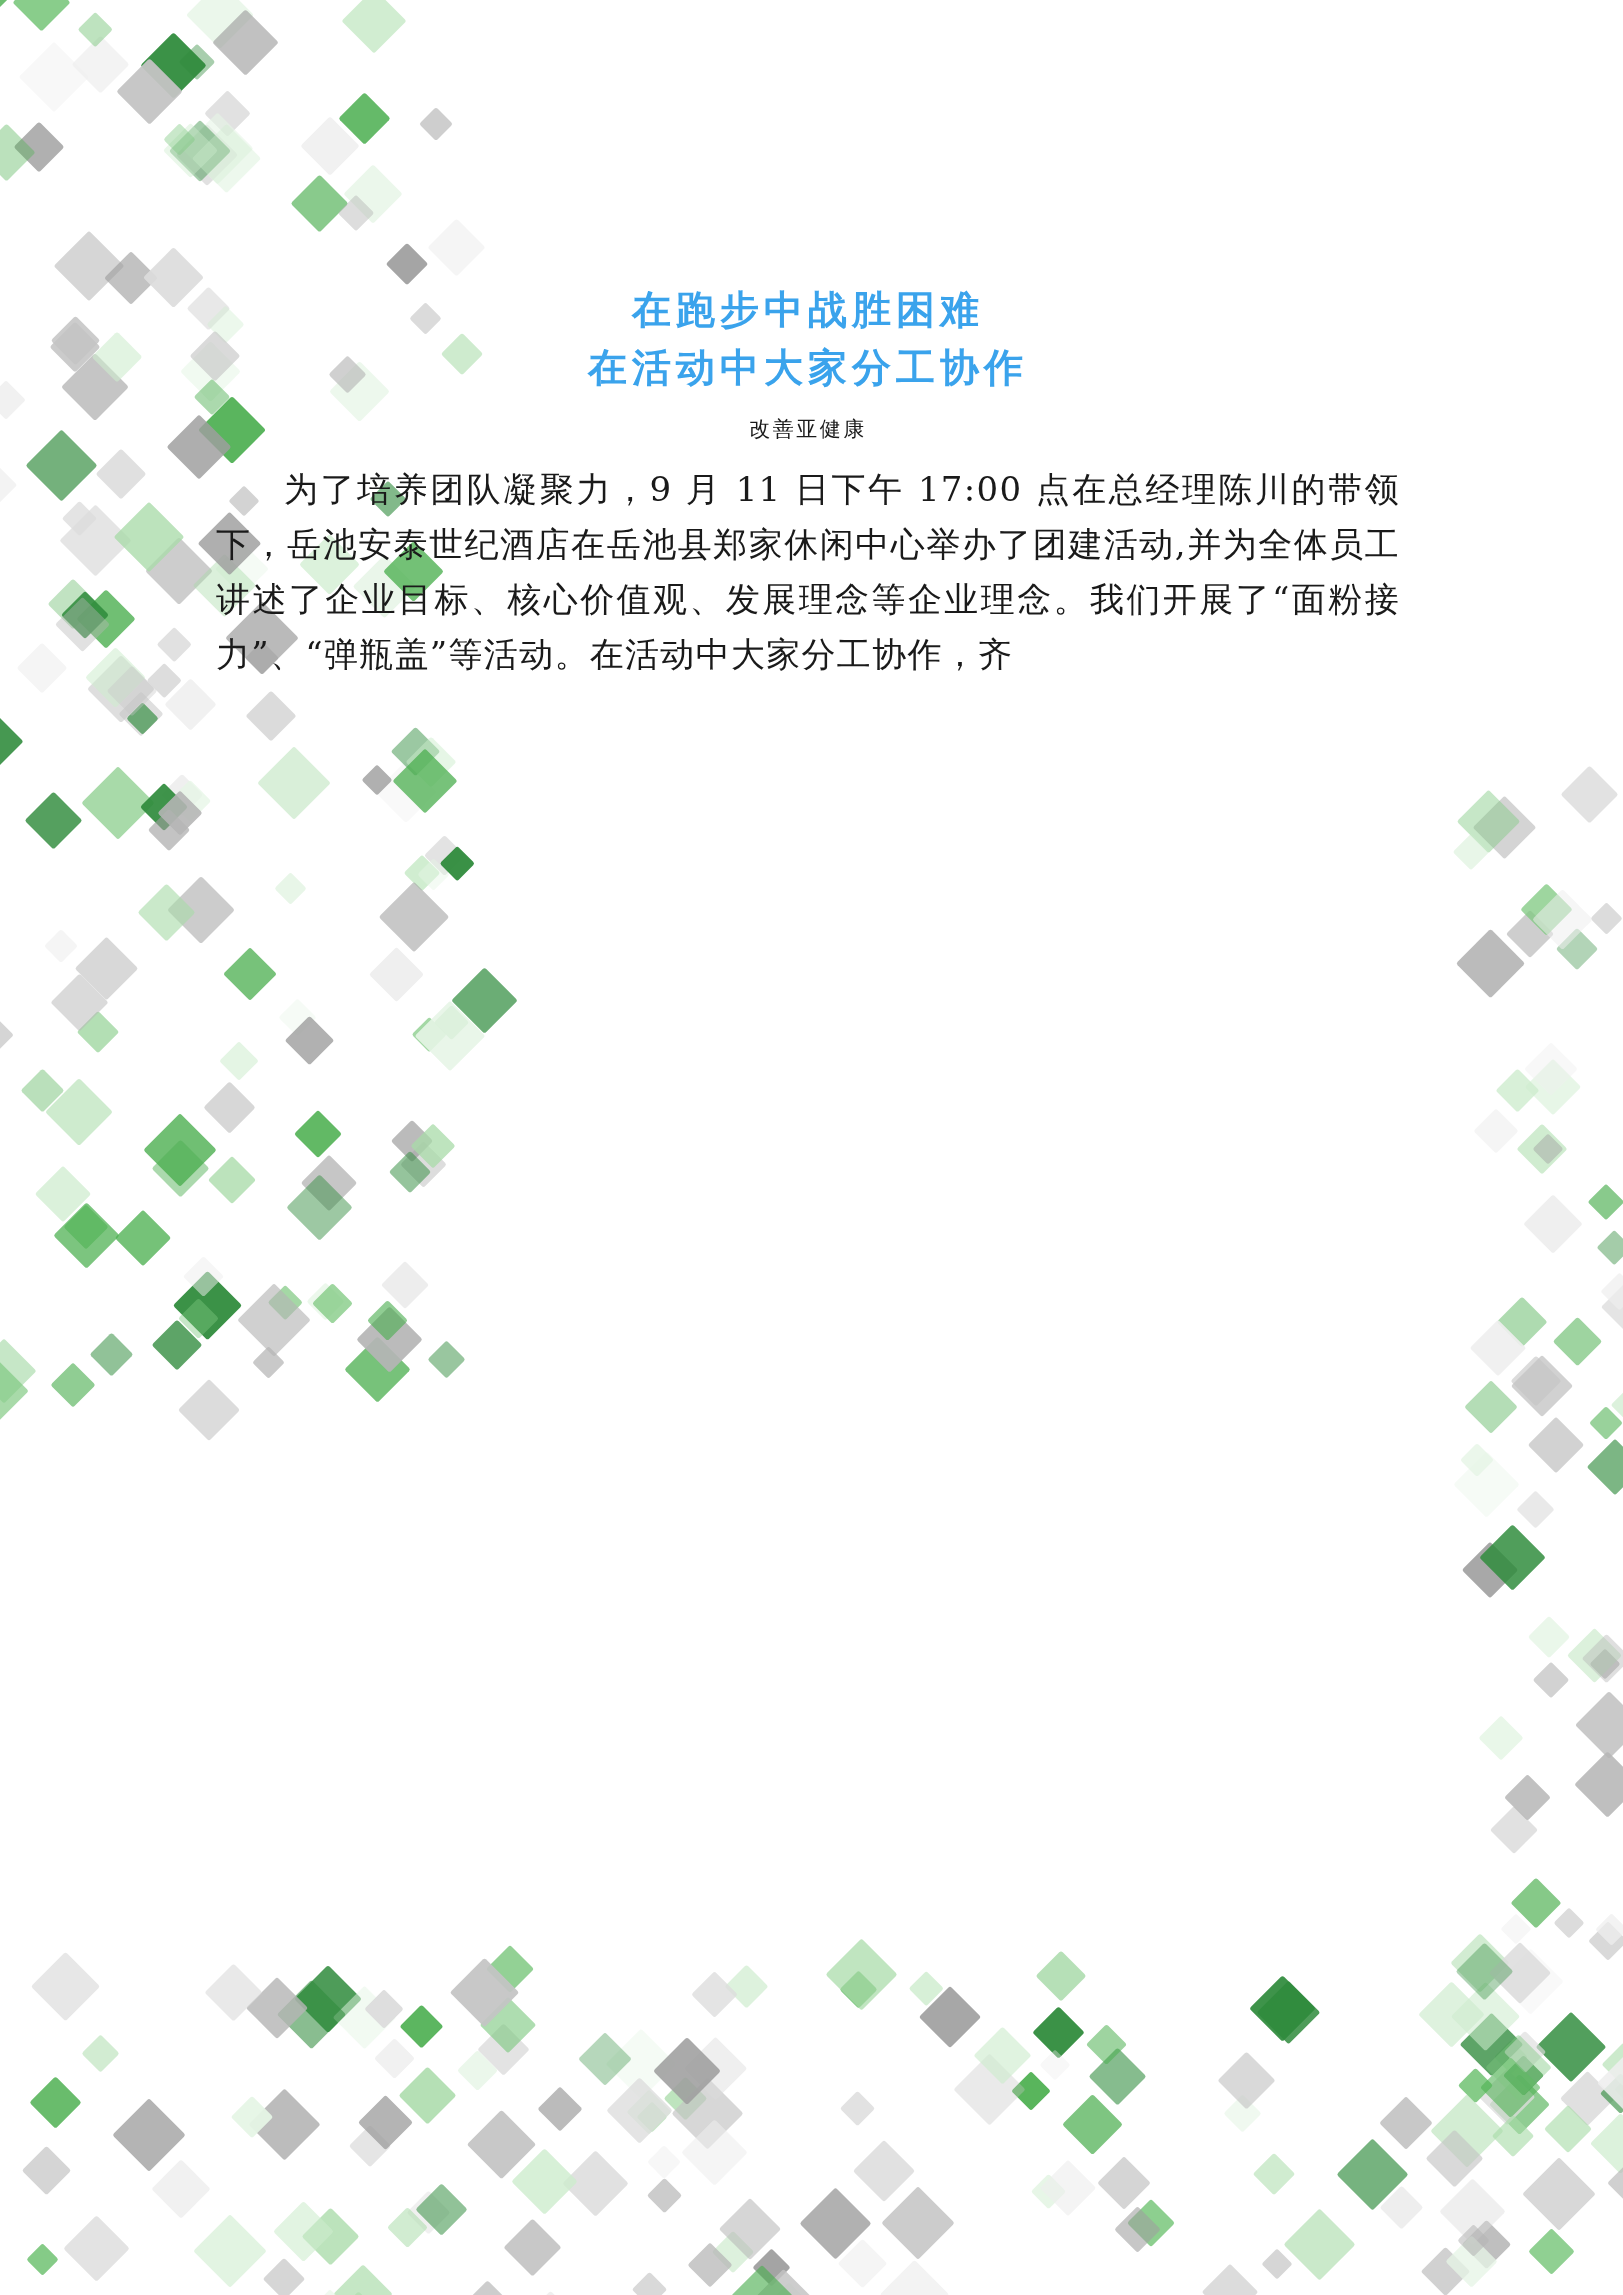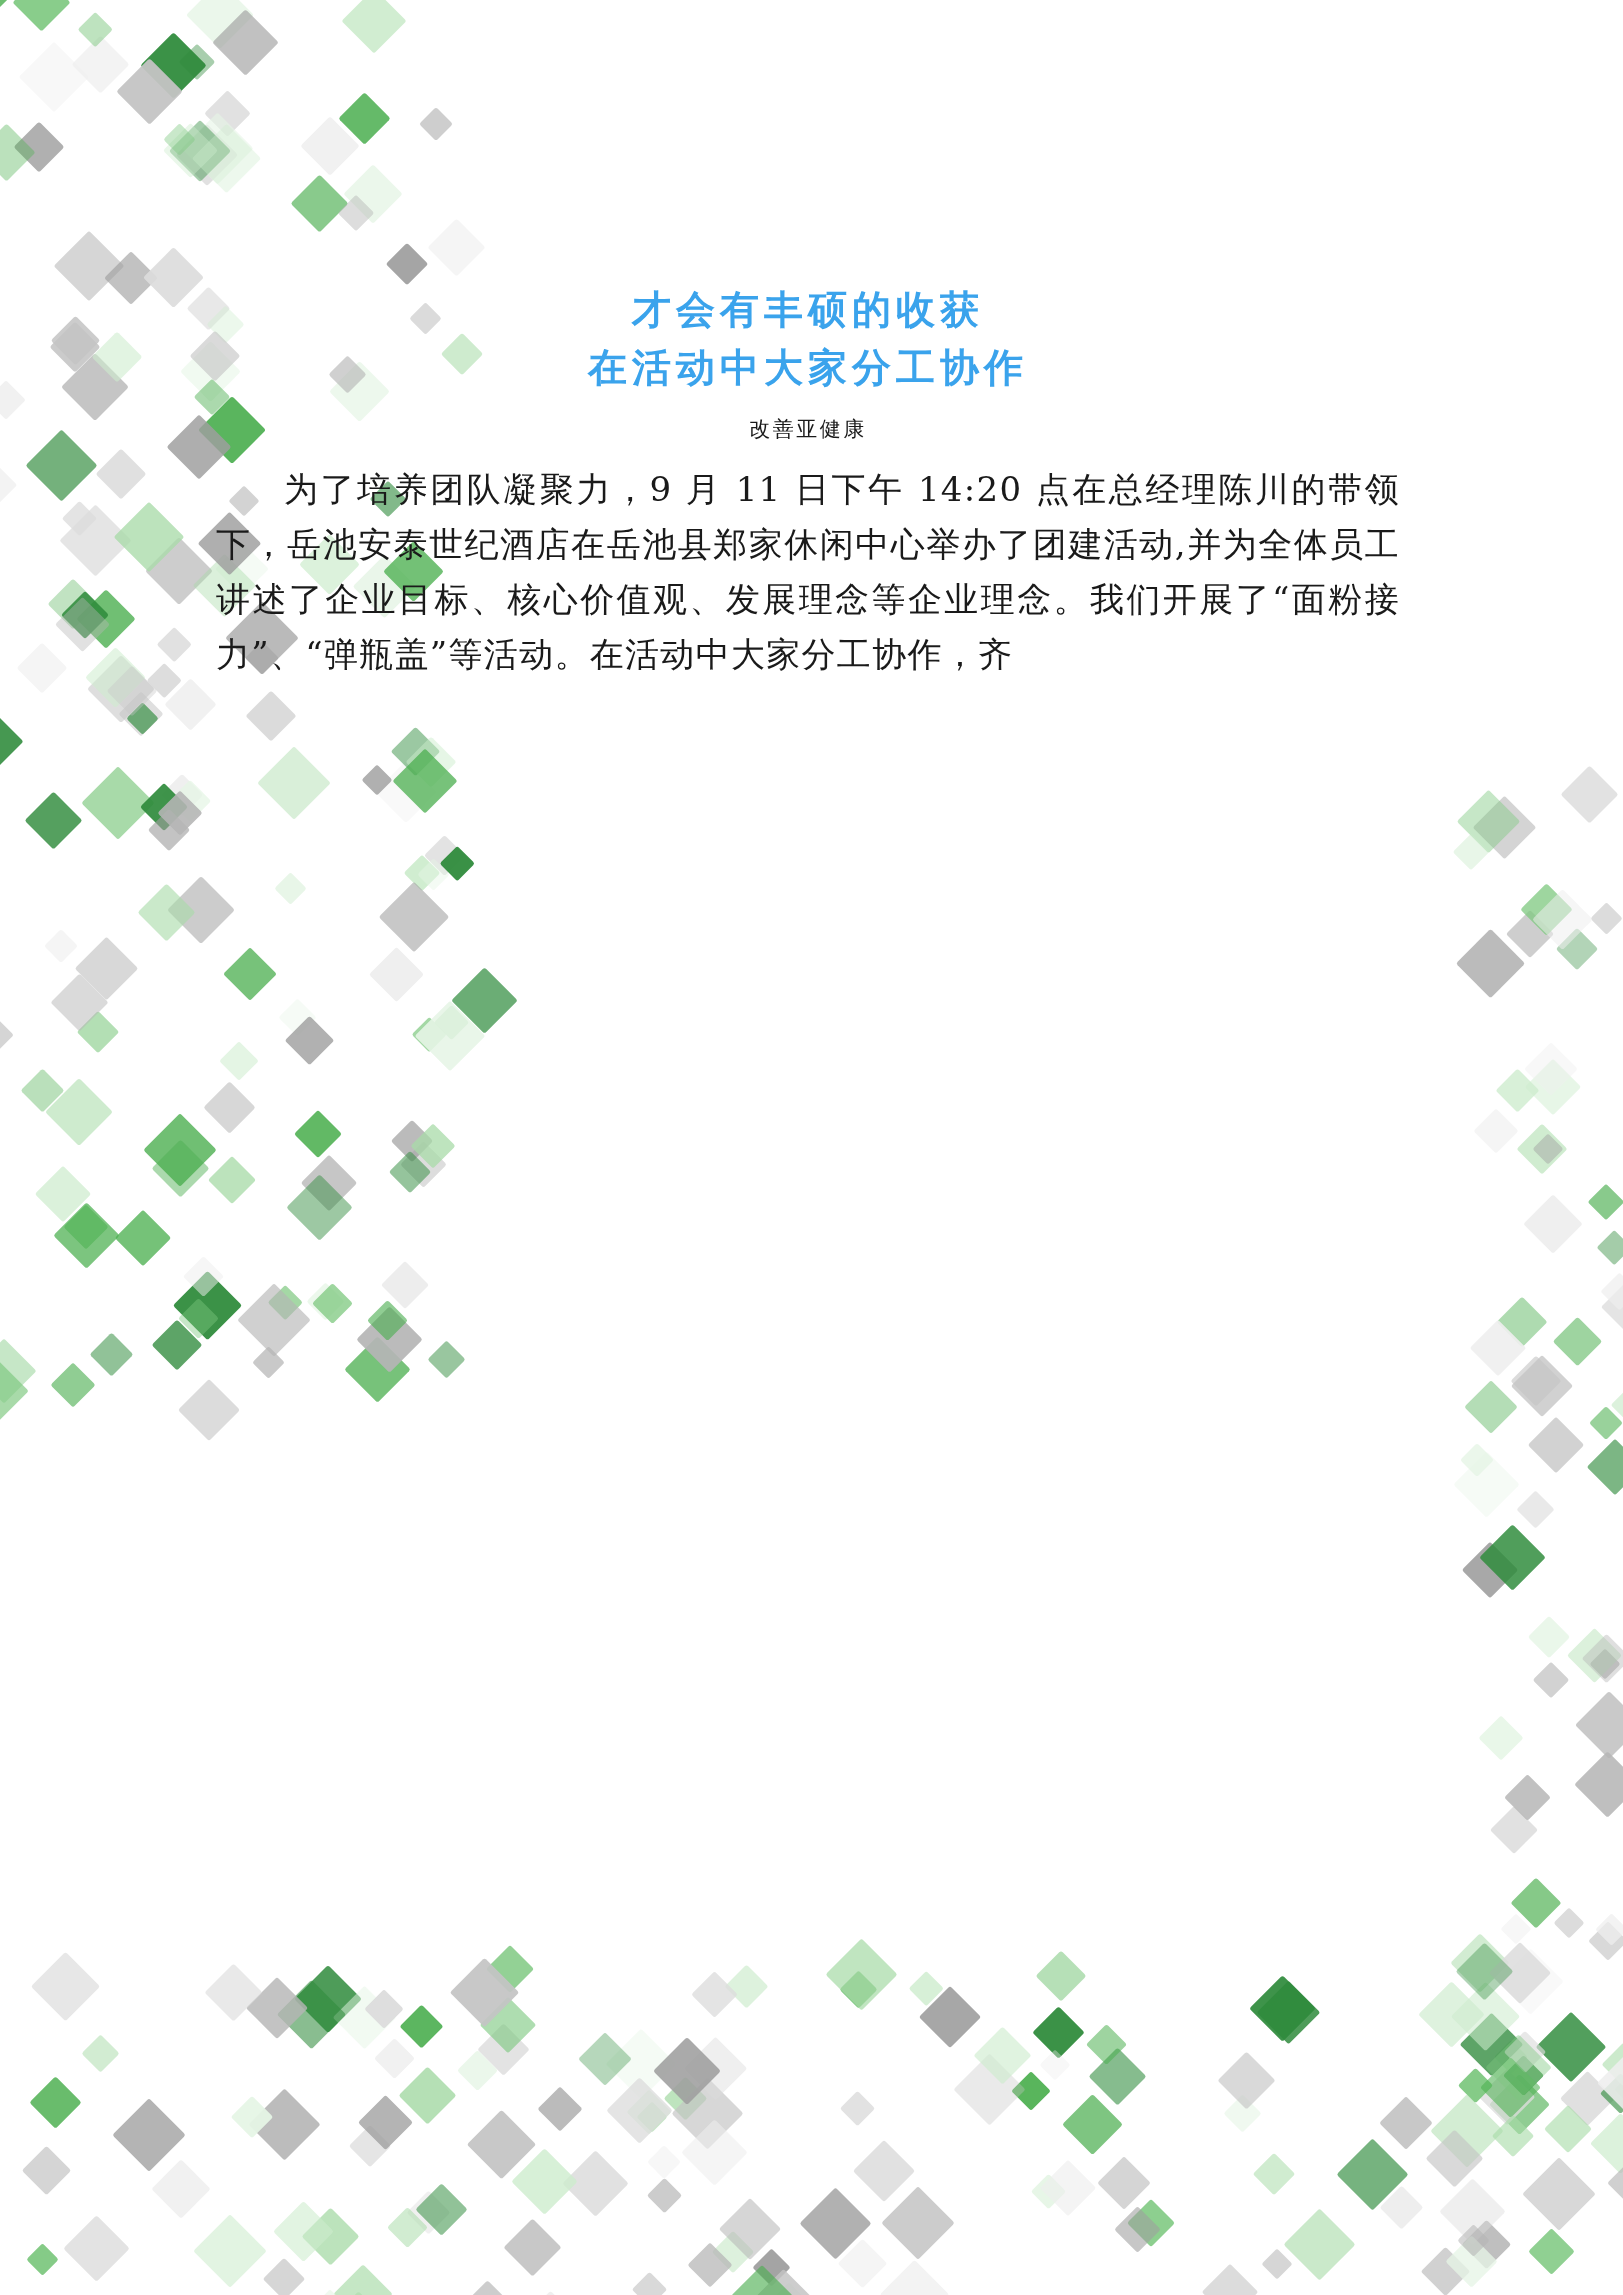--- a/index.html
+++ b/index.html
@@ -427,23 +427,23 @@
       <div class="tile" style="width: 51px; height: 51px; left: 836px; top: 1949px; background: rgb(168, 219, 168); opacity: 0.72; transform: rotate(45deg);"></div>
       <div class="tile" style="width: 41px; height: 41px; left: 213px; top: 1972px; background: rgb(220, 220, 220); opacity: 0.64; transform: rotate(45deg);"></div>
       <div class="tile" style="width: 38px; height: 38px; left: 1387px; top: 2104px; background: rgb(181, 181, 181); opacity: 0.75; transform: rotate(45deg);"></div>
       <div class="tile" style="width: 23px; height: 23px; left: 31px; top: 2248px; background: rgb(125, 200, 127); opacity: 0.94; transform: rotate(45deg);"></div>
     </div>
 
   <div class="content">
 
 
     <div class="heading-block">
-      <div class="heading-line">才会有丰硕的收获</div>
+      <div class="heading-line">在跑步中战胜困难</div>
       <div class="heading-line">在活动中大家分工协作</div>
     </div>
 
     <div class="subheading">改善亚健康</div>
 
-    <p class="para indent after-heading">为了培养团队凝聚力，9 月 11 日下午 14:20 点在总经理陈川的带领下，岳池安泰世纪酒店在岳池县郑家休闲中心举办了团建活动,并为全体员工讲述了企业目标、核心价值观、发展理念等企业理念。我们开展了“面粉接力”、“弹瓶盖”等活动。在活动中大家分工协作，齐</p>
+    <p class="para indent after-heading">为了培养团队凝聚力，9 月 11 日下午 17:00 点在总经理陈川的带领下，岳池安泰世纪酒店在岳池县郑家休闲中心举办了团建活动,并为全体员工讲述了企业目标、核心价值观、发展理念等企业理念。我们开展了“面粉接力”、“弹瓶盖”等活动。在活动中大家分工协作，齐</p>
 
   </div>
 </div>
 
 
 </body></html>

